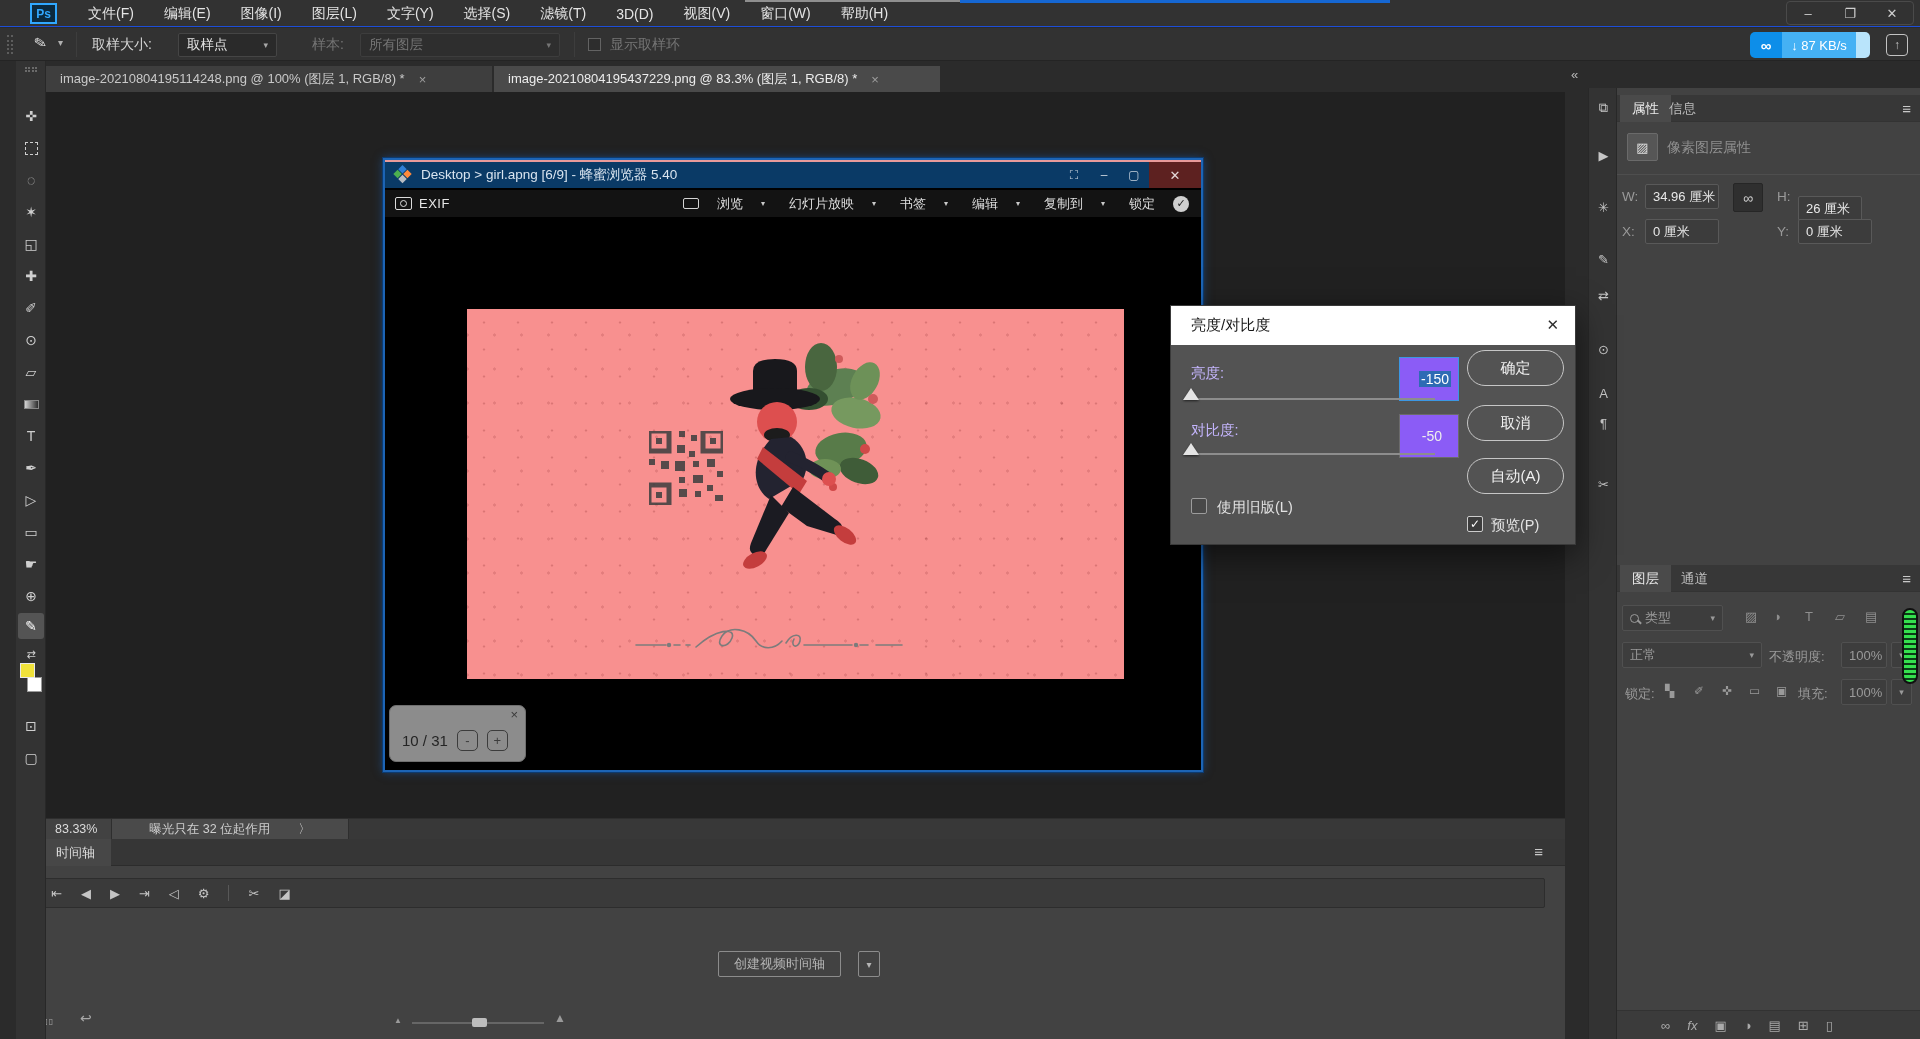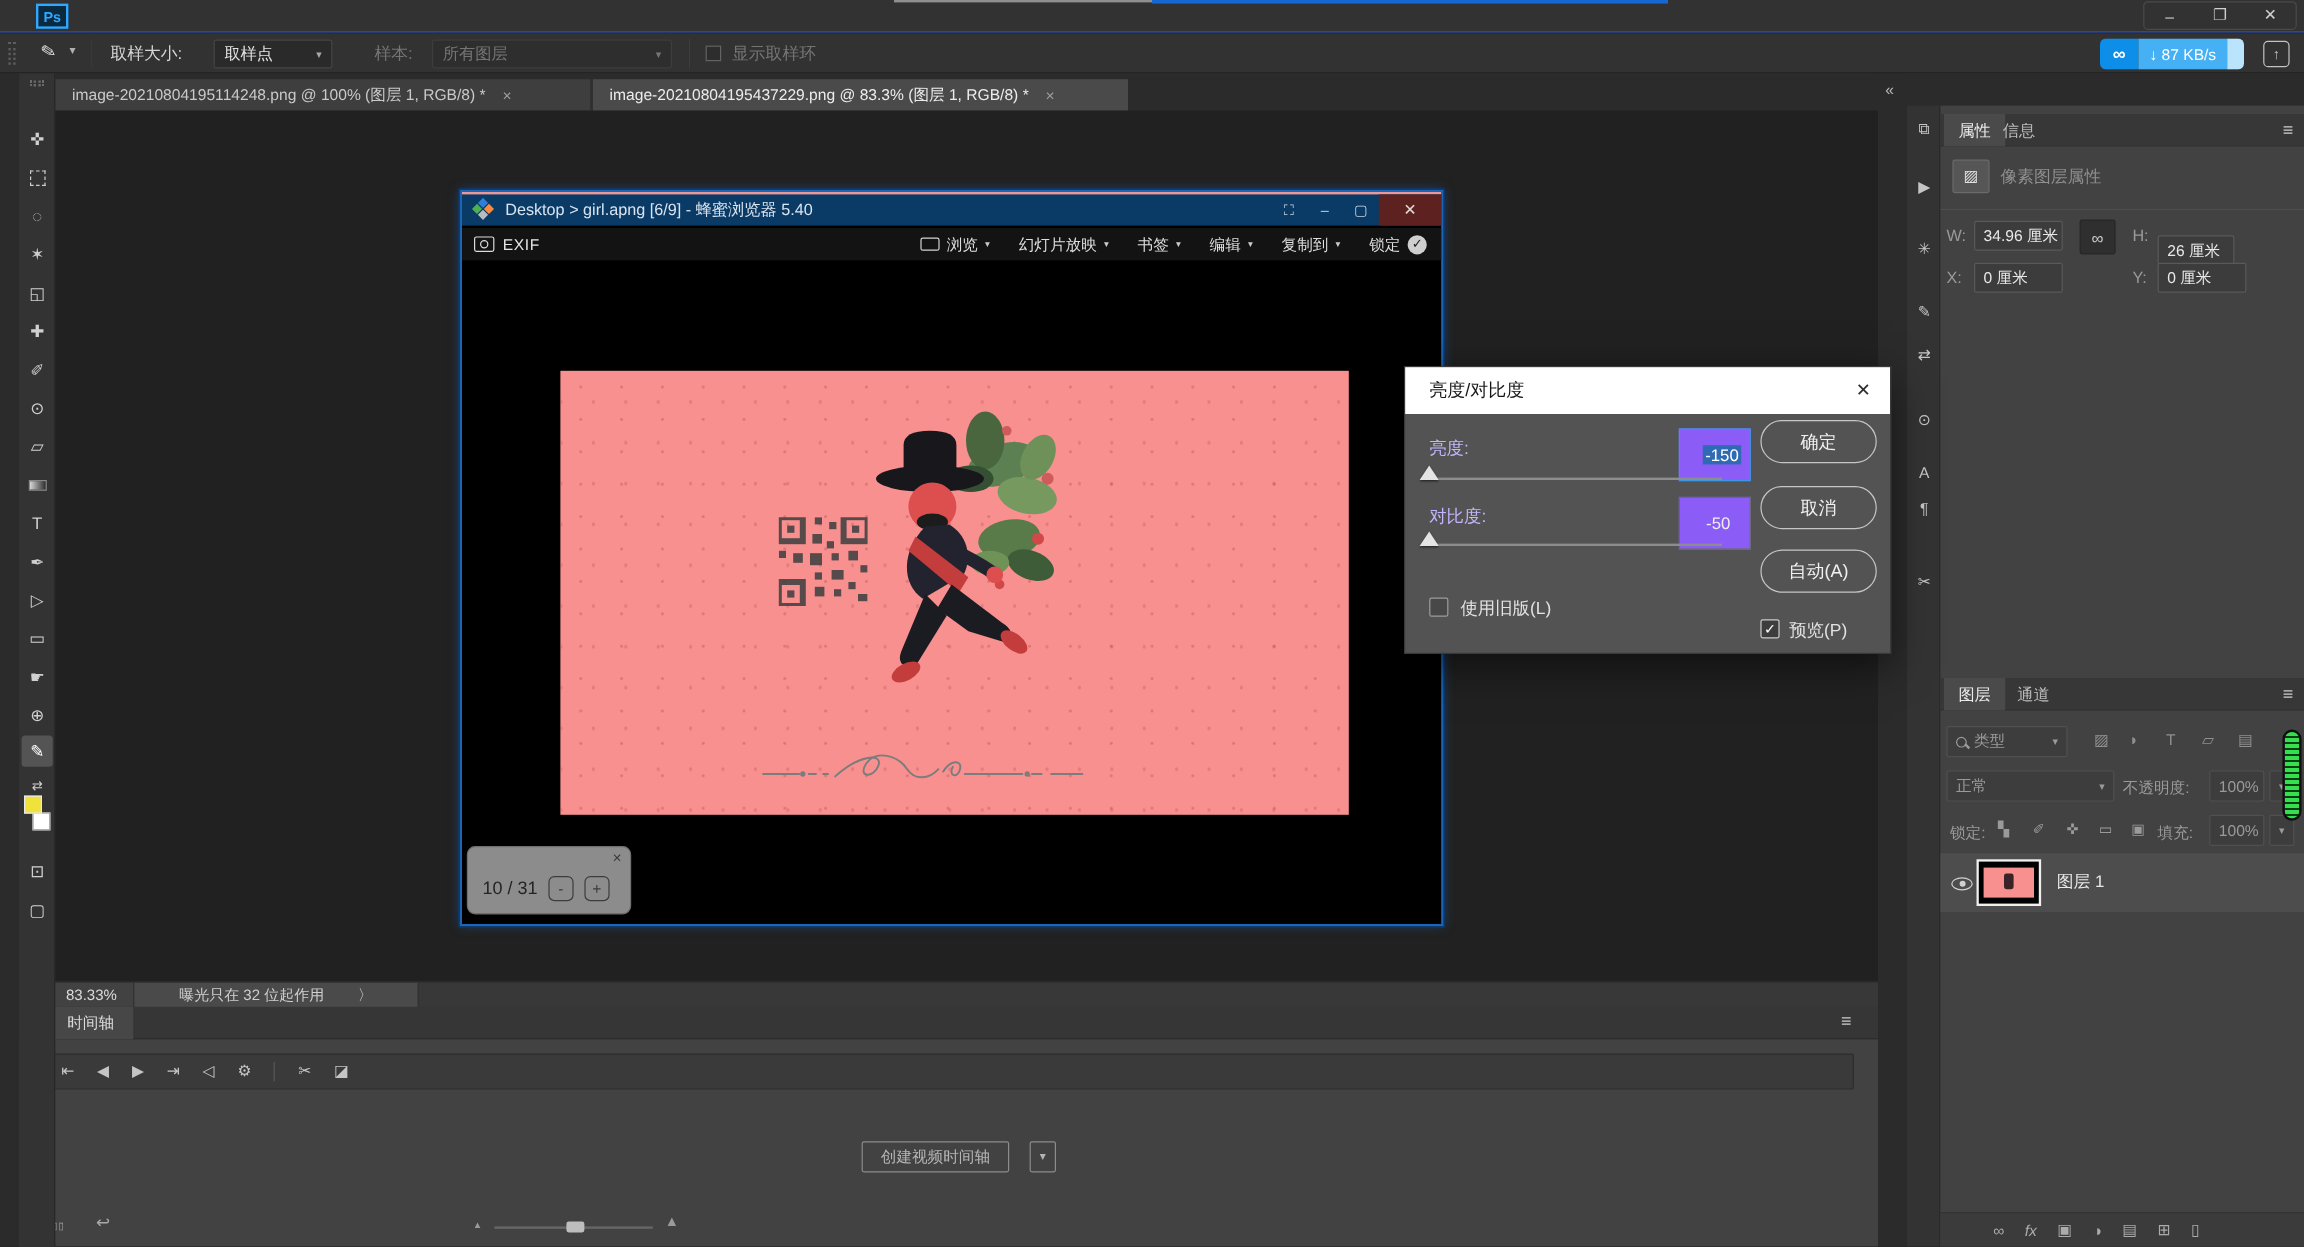--- a/index.html
+++ b/index.html
@@ -65,21 +65,21 @@
   .v-logo i{display:block;}
   .v-title{margin-left:11px;font-size:13.5px;color:#d9e4ef;white-space:nowrap;}
   .v-ctrls{margin-left:auto;display:flex;align-items:center;height:100%;}
   .v-ctrls .vc{width:30px;text-align:center;color:#c7d2dd;font-size:12px;}
   .v-close{width:52px;height:100%;background:#5d2120;color:#e3d6d6;display:flex;align-items:center;justify-content:center;font-size:13px;}
   .v-toolbar{position:absolute;top:30px;left:0;right:0;height:27px;background:#131313;display:flex;align-items:center;font-size:13px;color:#e6e6e6;}
   .cam-ico{width:17px;height:13px;border:1.6px solid #dcdcdc;border-radius:2px;margin-left:10px;position:relative;}
   .cam-ico::after{content:'';position:absolute;left:4px;top:1.5px;width:5px;height:5px;border:1.5px solid #dcdcdc;border-radius:50%;}
   .exif-lbl{margin-left:7px;letter-spacing:.5px;}
   .v-menus{margin-left:auto;margin-right:12px;display:flex;align-items:center;gap:24px;}
-  .v-menu{display:flex;align-items:center;gap:6px;color:#dedede;white-space:nowrap;}
+  .v-menu{display:flex;align-items:center;gap:18px;color:#dedede;white-space:nowrap;}
   .v-menu .mc{font-size:8px;color:#c9c9c9;}
   .scr-ico{width:16px;height:11px;border:1.6px solid #d4d4d4;border-radius:2px;}
   .lock-check{width:16px;height:16px;border-radius:50%;background:#cfcfcf;color:#1e1e1e;font-size:11px;display:flex;align-items:center;justify-content:center;}
 
   
   .artwork{position:absolute;left:82px;top:149px;width:657px;height:370px;background:#f8908f;overflow:hidden;}
   .artwork::before{content:'';position:absolute;inset:0;
     background-image:radial-gradient(rgba(150,55,55,.30) 1px,transparent 1.6px),radial-gradient(rgba(150,55,55,.22) 1px,transparent 1.6px);
     background-size:34px 27px,27px 34px;background-position:0 0,14px 9px;}
   .qr,.girl,.squig{position:absolute;}
@@ -167,20 +167,33 @@
 </style>
 </head>
 <body>
 
 <div class="screen">
 
   <div class="menubar">
     <div class="ps-logo">
         <span>Ps</span>
       </div>
+    <div class="menu-items">
+      <span class="menu-item">文件(F)</span>
+      <span class="menu-item">编辑(E)</span>
+      <span class="menu-item">图像(I)</span>
+      <span class="menu-item">图层(L)</span>
+      <span class="menu-item">文字(Y)</span>
+      <span class="menu-item">选择(S)</span>
+      <span class="menu-item">滤镜(T)</span>
+      <span class="menu-item">3D(D)</span>
+      <span class="menu-item">视图(V)</span>
+      <span class="menu-item">窗口(W)</span>
+      <span class="menu-item">帮助(H)</span>
+    </div>
     <div class="top-line-gray"></div>
     <div class="top-line-blue"></div>
     <div class="win-controls">
       <span>–</span>
       <span>❐</span>
       <span>✕</span>
     </div>
   </div>
 
   <div class="optionsbar">
@@ -559,27 +572,20 @@
     <span class="lk-ico" style="left:105px;top:596px">✜</span>
     <span class="lk-ico" style="left:132px;top:596px">▭</span>
     <span class="lk-ico" style="left:159px;top:596px">▣</span>
     <span class="lrow-lbl" style="left:181px;top:597px">填充:</span>
     <div class="lfield" style="left:224px;top:591px;width:46px">
         <span>100%</span>
       </div>
     <div class="lfield" style="left:274px;top:591px;width:21px;justify-content:center">
         <span style="font-size:9px">▾</span>
       </div>
-    <div class="layer-row">
-      <span class="eye"></span>
-      <span class="lthumb">
-          <span class="mini"></span>
-        </span>
-      <span class="lname">图层 1</span>
-    </div>
     <div class="layers-footer">
       <span>∞</span>
       <span style="font-style:italic">fx</span>
       <span>▣</span>
       <span>◑</span>
       <span>▤</span>
       <span>⊞</span>
       <span>▯</span>
     </div>
   </div>

